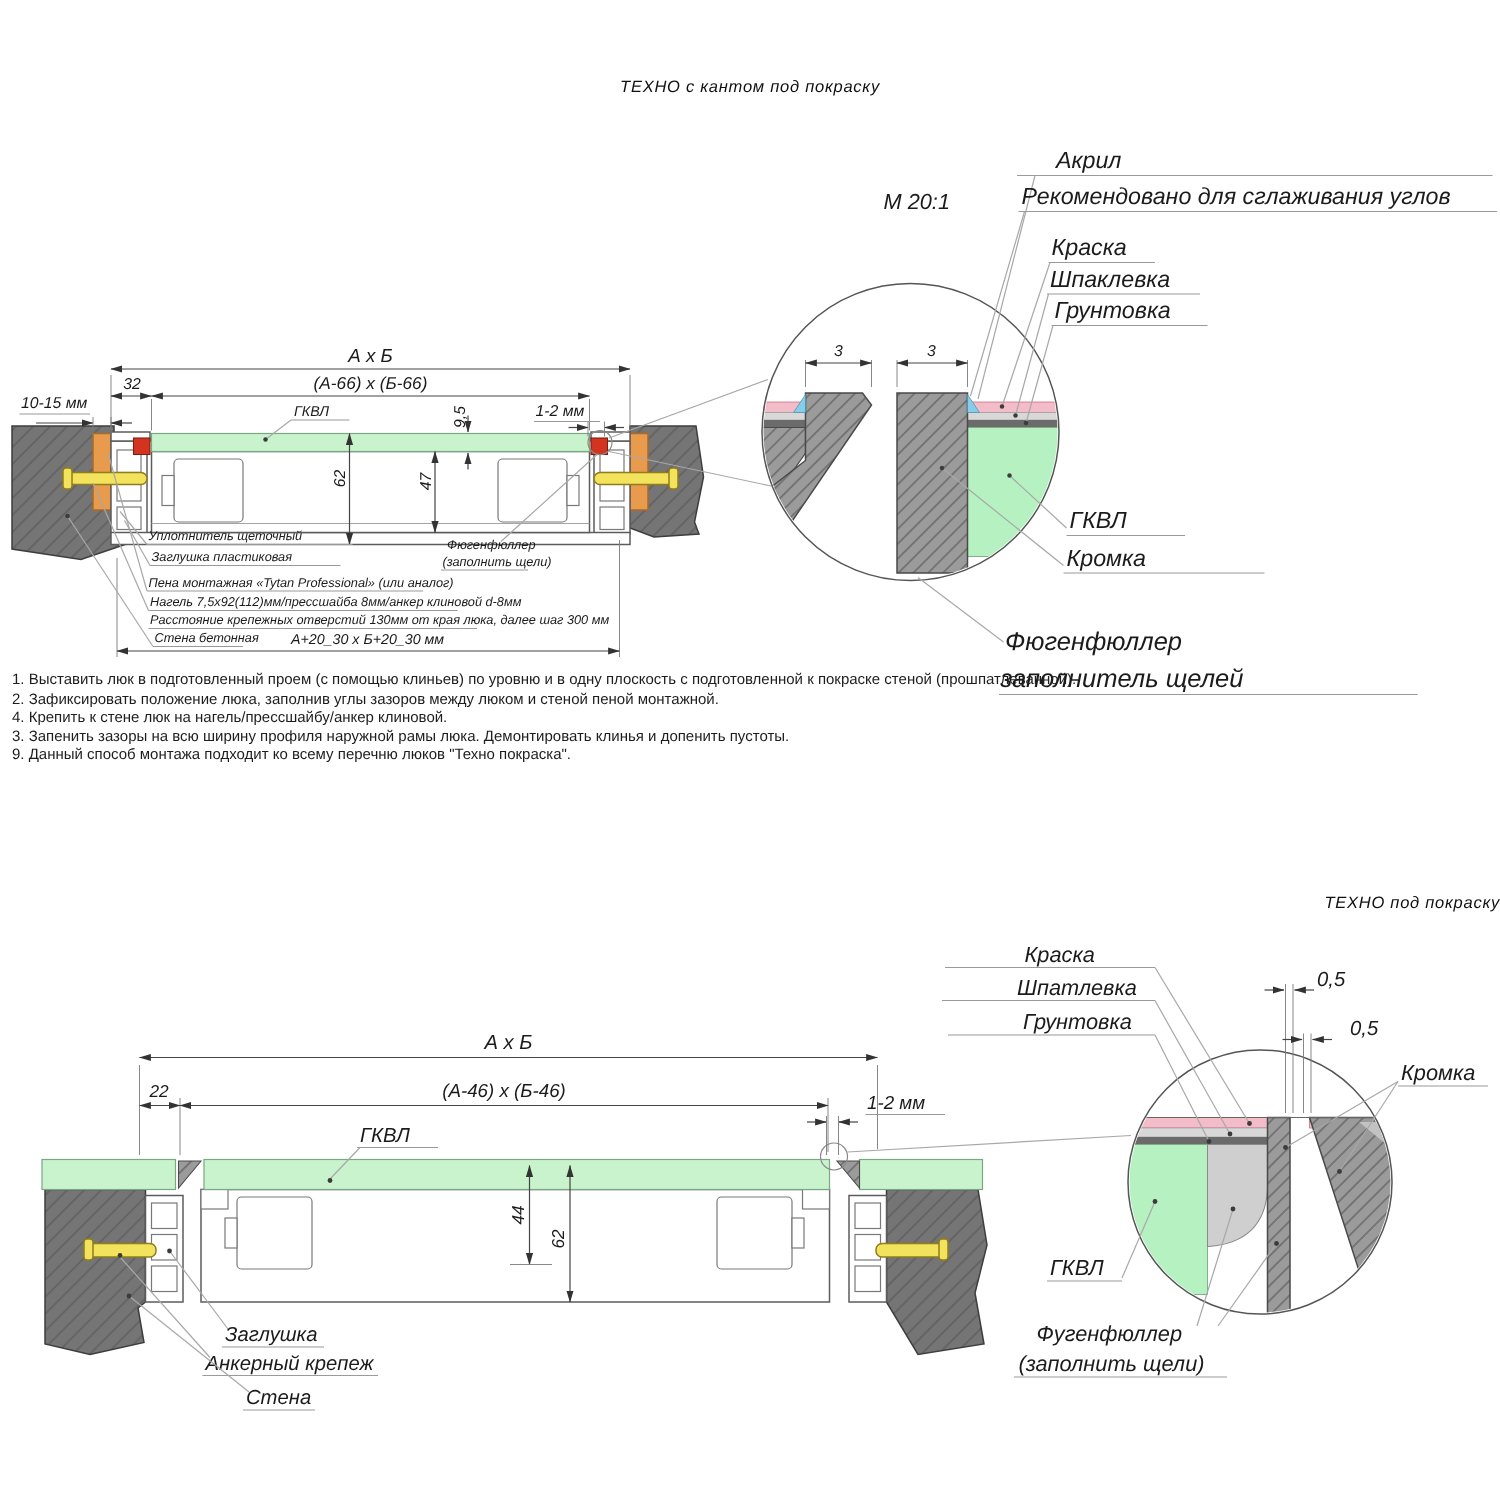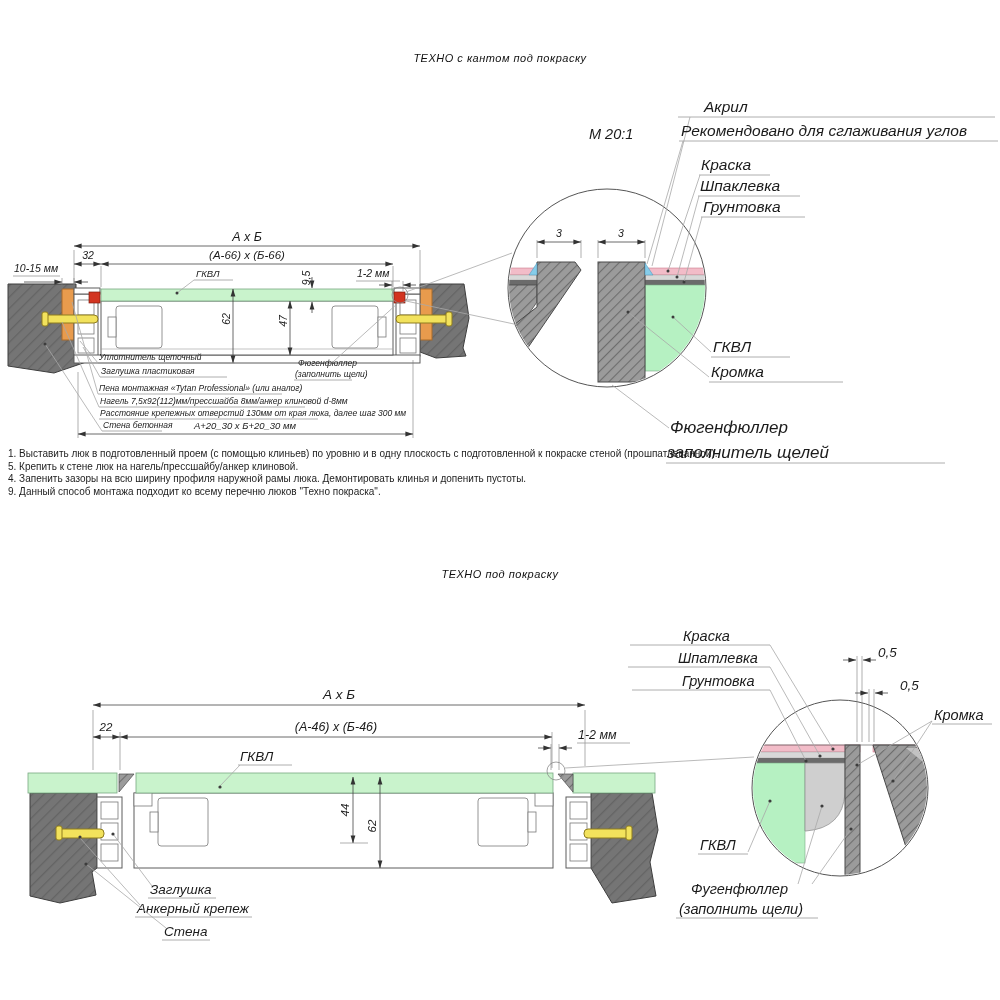--- a/index.html
+++ b/index.html
@@ -375,21 +375,22 @@
       <line class="ldr" x1="812" y1="884" x2="851" y2="829"></line>
           <circle class="dot" cx="851" cy="829" r="1.6"></circle>
     </g>
   </g>
 </svg>
 
 <div class="title" style="top:52px;">ТЕХНО с кантом под покраску</div>
 
 <div class="notes">
   <div>1. Выставить люк в подготовленный проем (с помощью клиньев) по уровню и в одну плоскость с подготовленной к покраске стеной (прошпатлеванной).</div>
-  <div>5. Крепить к стене люк на нагель/прессшайбу/анкер клиновой.</div>
-  <div>4. Запенить зазоры на всю ширину профиля наружной рамы люка. Демонтировать клинья и допенить пустоты.</div>
+  <div>2. Зафиксировать положение люка, заполнив углы зазоров между люком и стеной пеной монтажной.</div>
+  <div>4. Крепить к стене люк на нагель/прессшайбу/анкер клиновой.</div>
+  <div>3. Запенить зазоры на всю ширину профиля наружной рамы люка. Демонтировать клинья и допенить пустоты.</div>
   <div>9. Данный способ монтажа подходит ко всему перечню люков "Техно покраска".</div>
 </div>
 
 
-<div class="title" style="top:568px;">ТЕХНО под покраску</div>
+<div class="title" style="top:596px;text-align:right;">ТЕХНО под покраску</div>
 
 </div>
 
 </body></html>

